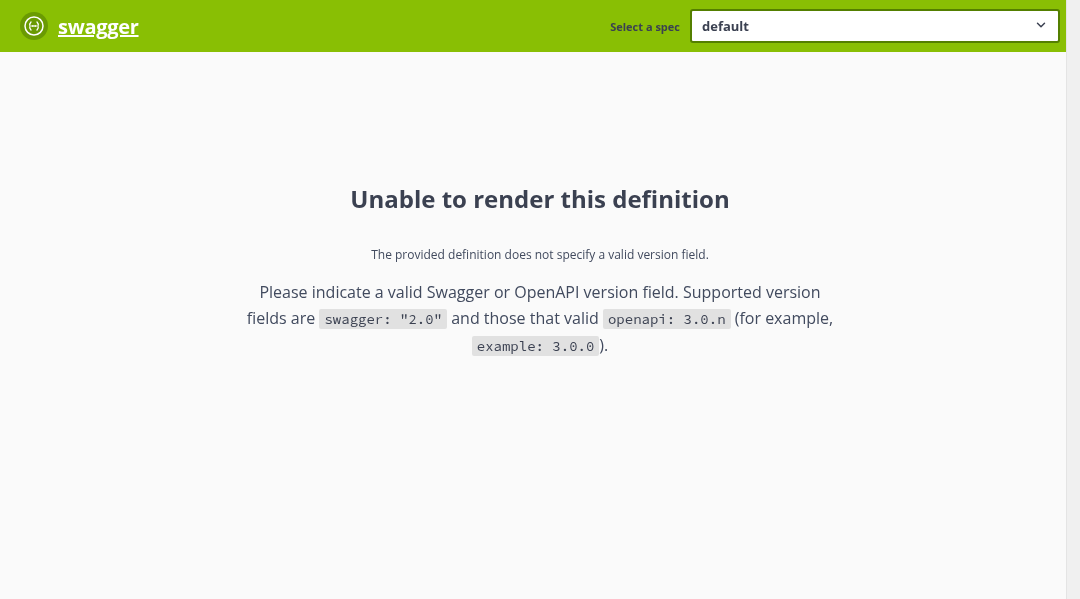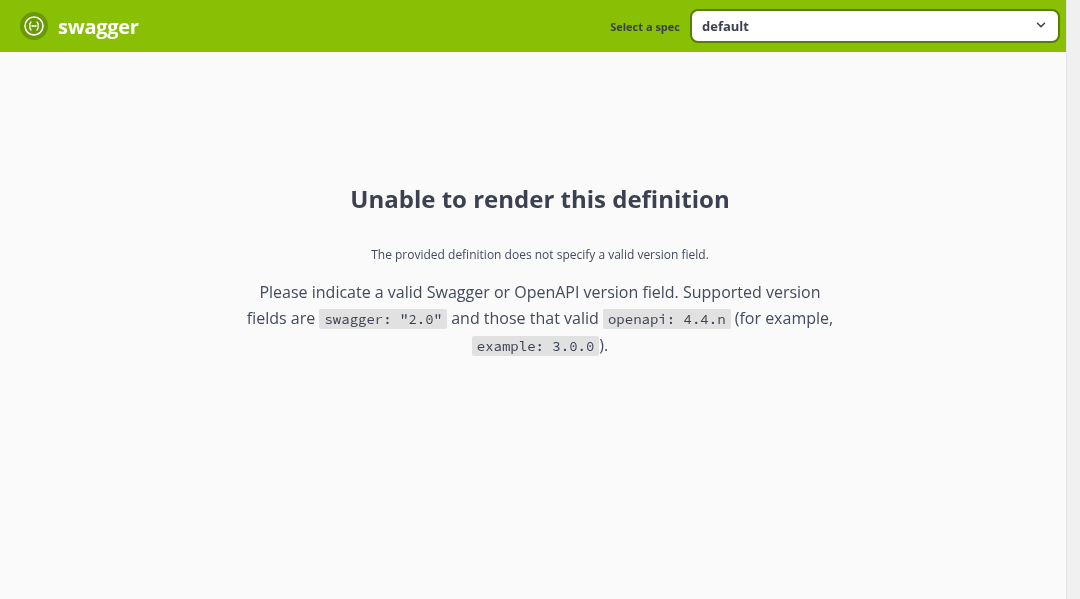--- a/index.html
+++ b/index.html
@@ -34,37 +34,38 @@
       color: #fff;
       font-family: monospace;
       font-size: 14px;
       font-weight: bold;
     }
     .brand {
       color: #fff;
       font-weight: 700;
       font-size: 20px;
       letter-spacing: -0.3px;
+      text-decoration: underline;
     }
     .spec-area {
       margin-left: auto;
       display: flex;
       align-items: center;
       gap: 10px;
     }
     .spec-label {
       color: #3b4151;
       font-size: 11px;
       font-weight: 700;
     }
     .spec-select {
       position: relative;
       background: #fff;
       border: 2px solid #547f00;
-      border-radius: 8px;
+      border-radius: 3px;
       width: 370px;
       height: 34px;
       display: flex;
       align-items: center;
       padding: 15px 10px;
       cursor: pointer;
     }
     .spec-select-text {
       color: #3b4151;
       font-size: 13px;
@@ -149,18 +150,18 @@
       </span>
     </div>
   </div>
 </div>
 
 <div class="content">
   <div class="error-block">
     <h2 class="error-title">Unable to render this definition</h2>
     <p class="error-sub">The provided definition does not specify a valid version field.</p>
     <p class="error-detail">
-      <span>Please indicate a valid Swagger or OpenAPI version field. Supported version fields are </span><code>swagger: "2.0"</code><span> and those that valid </span><code>openapi: 4.4.n</code><span> (for example, </span><code>example: 3.0.0</code><span>).</span>
+      <span>Please indicate a valid Swagger or OpenAPI version field. Supported version fields are </span><code>swagger: "2.0"</code><span> and those that valid </span><code>openapi: 3.0.n</code><span> (for example, </span><code>example: 3.0.0</code><span>).</span>
     </p>
   </div>
 </div>
 
 <div class="scrollbar-stub"></div>
 
 </body></html>

